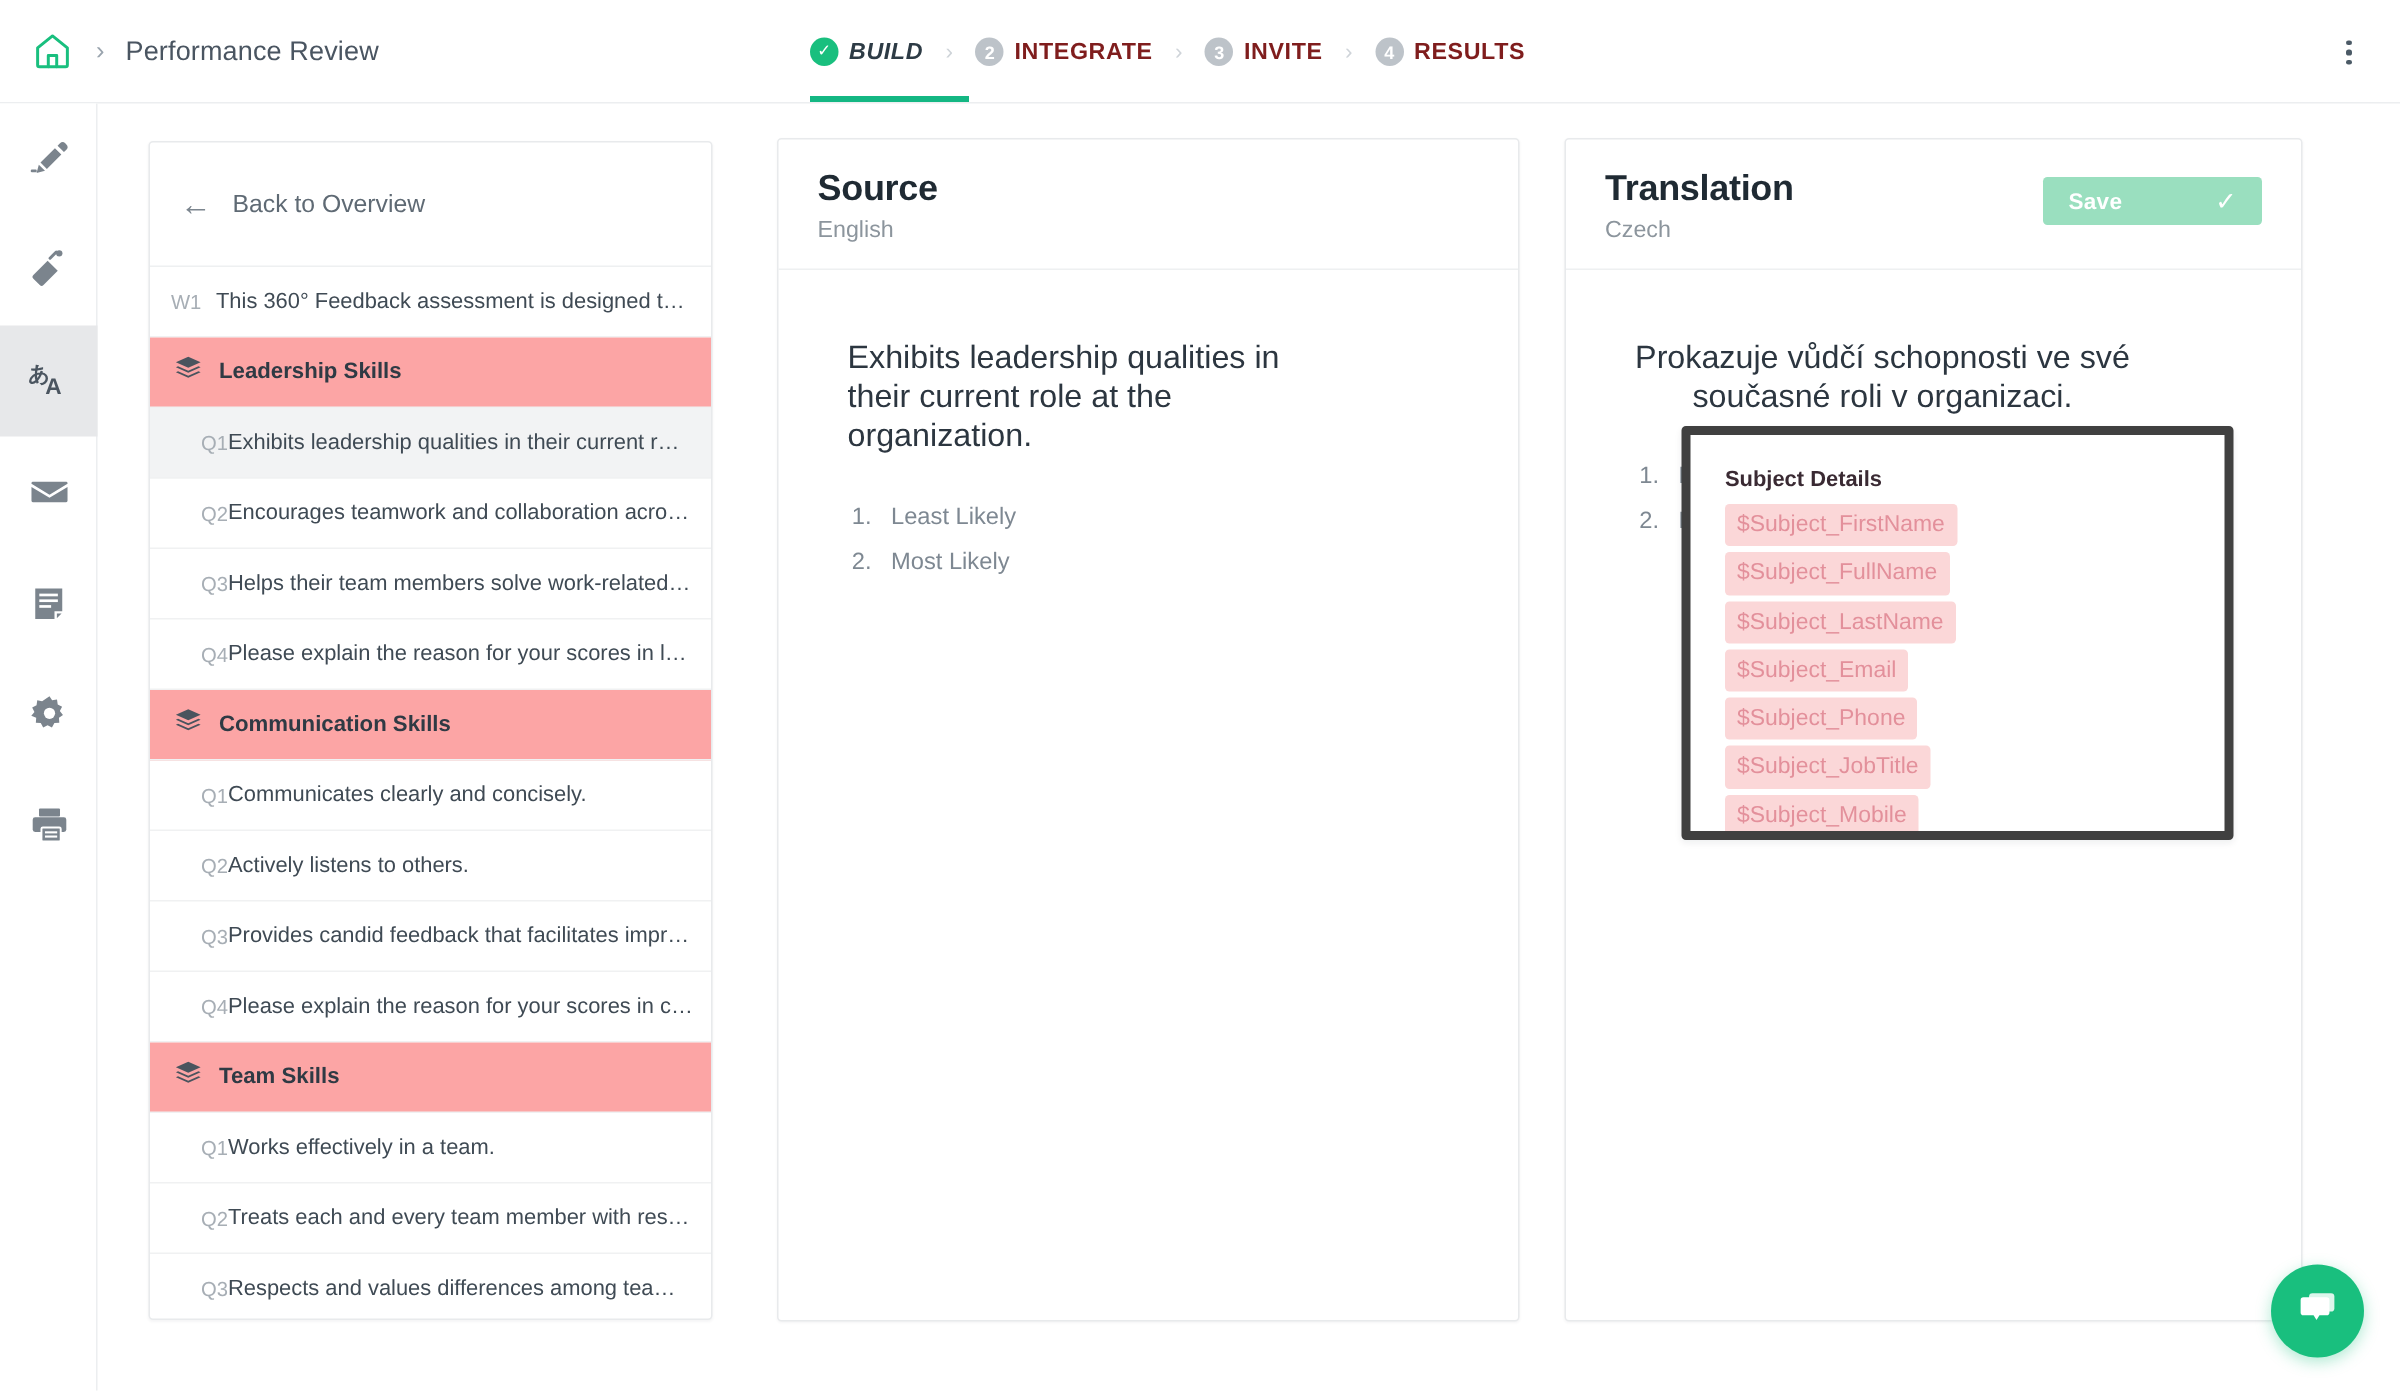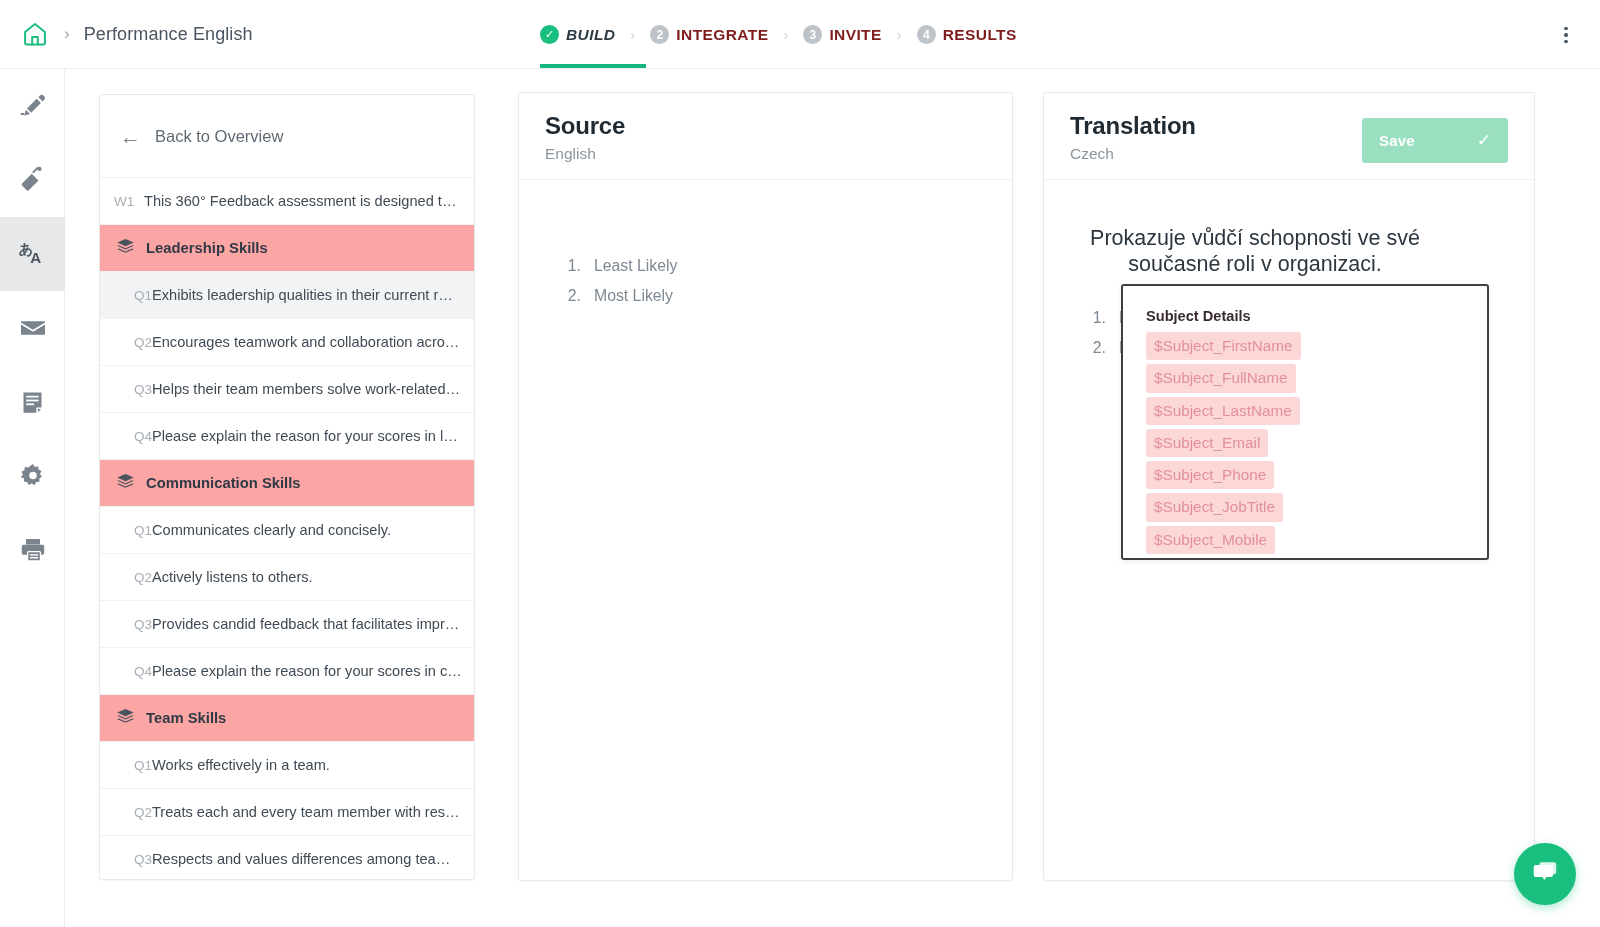--- a/index.html
+++ b/index.html
@@ -136,21 +136,21 @@
   
   .card-head {
     height: 87px; border-bottom: 1px solid #eef0f1;
     padding: 19px 26px 0 26px; position: relative;
   }
   .card-title { font-size: 24px; font-weight: 700; color: #1f2a33; letter-spacing: -.2px; }
   .card-sub { font-size: 15.5px; color: #8c959d; margin-top: 5px; }
 
   .save-btn {
     position: absolute; right: 26px; top: 25px;
-    width: 146px; height: 45px;
+    width: 146px; height: 32px;
     background: #9adfbf; border: none; border-radius: 3px;
     color: #ffffff; cursor: pointer;
     display: flex; align-items: center;
     padding: 0 17px; justify-content: space-between;
   }
   .save-btn .lbl { font-size: 15px; font-weight: 700; letter-spacing: .2px; }
   .save-btn .chk { font-size: 17px; line-height: 1; }
 
   
   .card-body { padding: 45px 46px 0 46px; position: relative; }
@@ -177,21 +177,21 @@
     border: 1px solid #d4d8dc; background: #fff;
     display: flex; align-items: center; justify-content: center;
     cursor: pointer; color: #b4babf; font-size: 10px;
   }
 
   
   .token-pop {
     position: absolute; left: 1121px; top: 284px;
     width: 368px; height: 276px;
     background: #ffffff;
-    border: 2px solid #404040;
+    border: 6px solid #404040;
     border-radius: 3px;
     box-shadow: 0 2px 5px rgba(20,30,40,.07);
     overflow: hidden;
     padding: 22px 0 0 23px;
   }
   .token-pop-title {
     font-size: 14.6px; font-weight: 700; color: #3a2a33;
     margin-bottom: 8px;
   }
   .token {
@@ -218,21 +218,21 @@
 <body>
 
 <div class="topbar">
   <div class="home-icon">
     <svg width="28" height="28" viewBox="0 0 24 24" fill="none" stroke="#19bf7e" stroke-width="1.7" stroke-linecap="round" stroke-linejoin="round">
       <path d="M3.5 10.2 12 3.4l8.5 6.8V20a1 1 0 0 1-1 1h-15a1 1 0 0 1-1-1z"></path>
       <path d="M9.6 21v-6.4h4.8V21"></path>
     </svg>
   </div>
   <span class="bc-sep">›</span>
-  <span class="bc-title">Performance English</span>
+  <span class="bc-title">Performance Review</span>
 
   <div class="steps">
     <div class="step done">
       <span class="step-num">✓</span>
       <span class="step-label">BUILD</span>
     </div>
     <span class="step-arrow">›</span>
     <div class="step">
       <span class="step-num">2</span>
       <span class="step-label">INTEGRATE</span>
@@ -421,20 +421,21 @@
     <span class="q-text">Respects and values differences among team …</span>
   </div>
 </div>
 
 <div class="panel" id="source-panel">
   <div class="card-head">
     <div class="card-title">Source</div>
     <div class="card-sub">English</div>
   </div>
   <div class="card-body">
+    <div class="stmt">Exhibits leadership qualities in their current role at the organization.</div>
     <ul class="opt-list">
       <li>
         <span class="n">1.</span>
         <span>Least Likely</span>
       </li>
       <li>
         <span class="n">2.</span>
         <span>Most Likely</span>
       </li>
     </ul>

